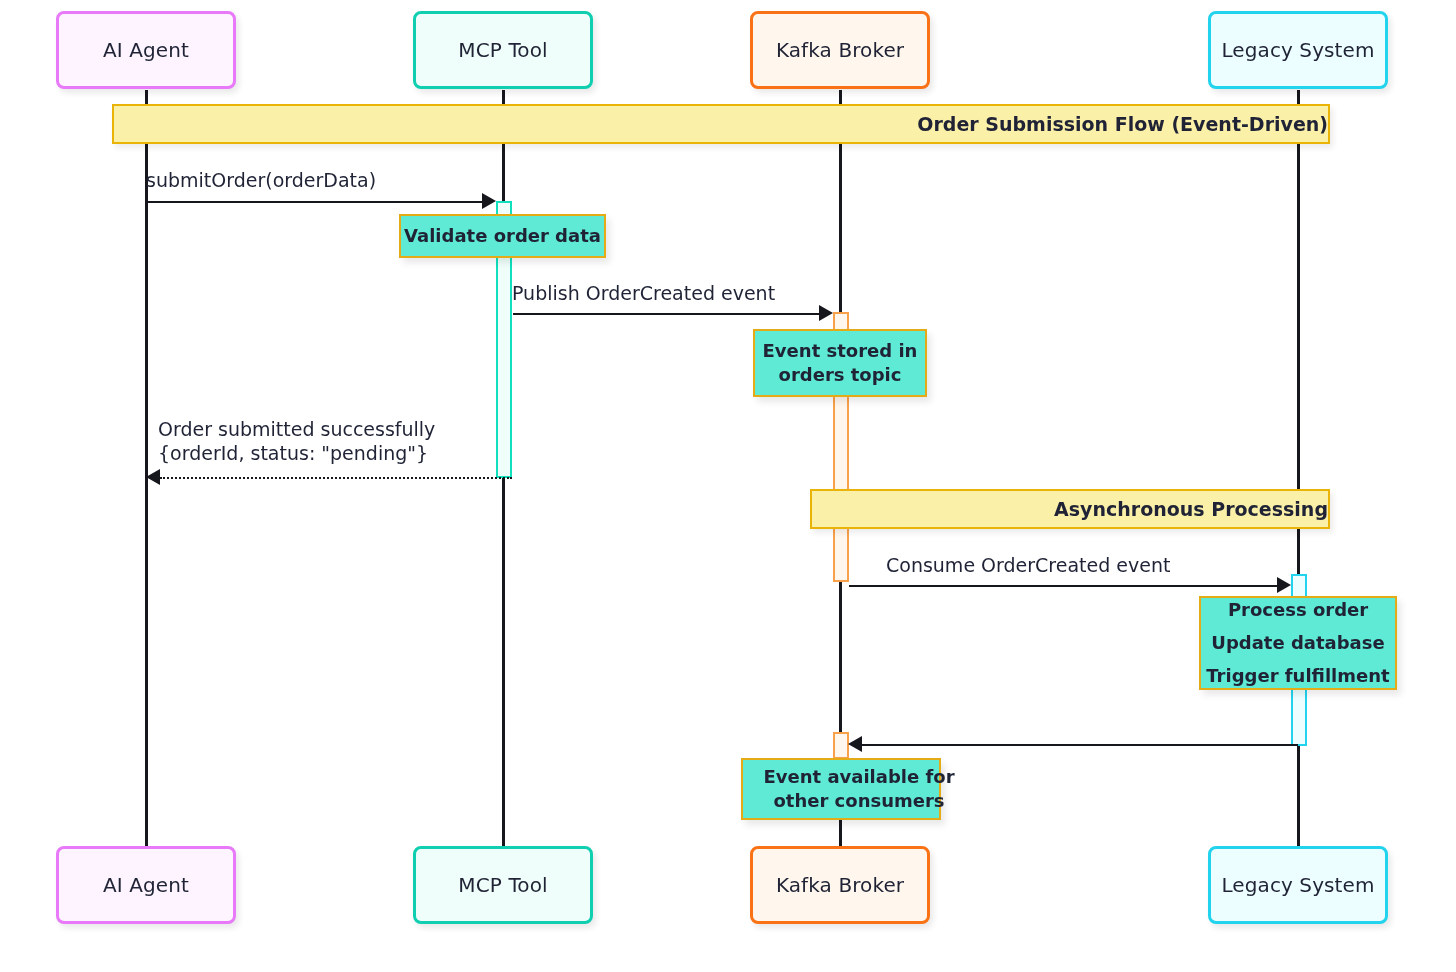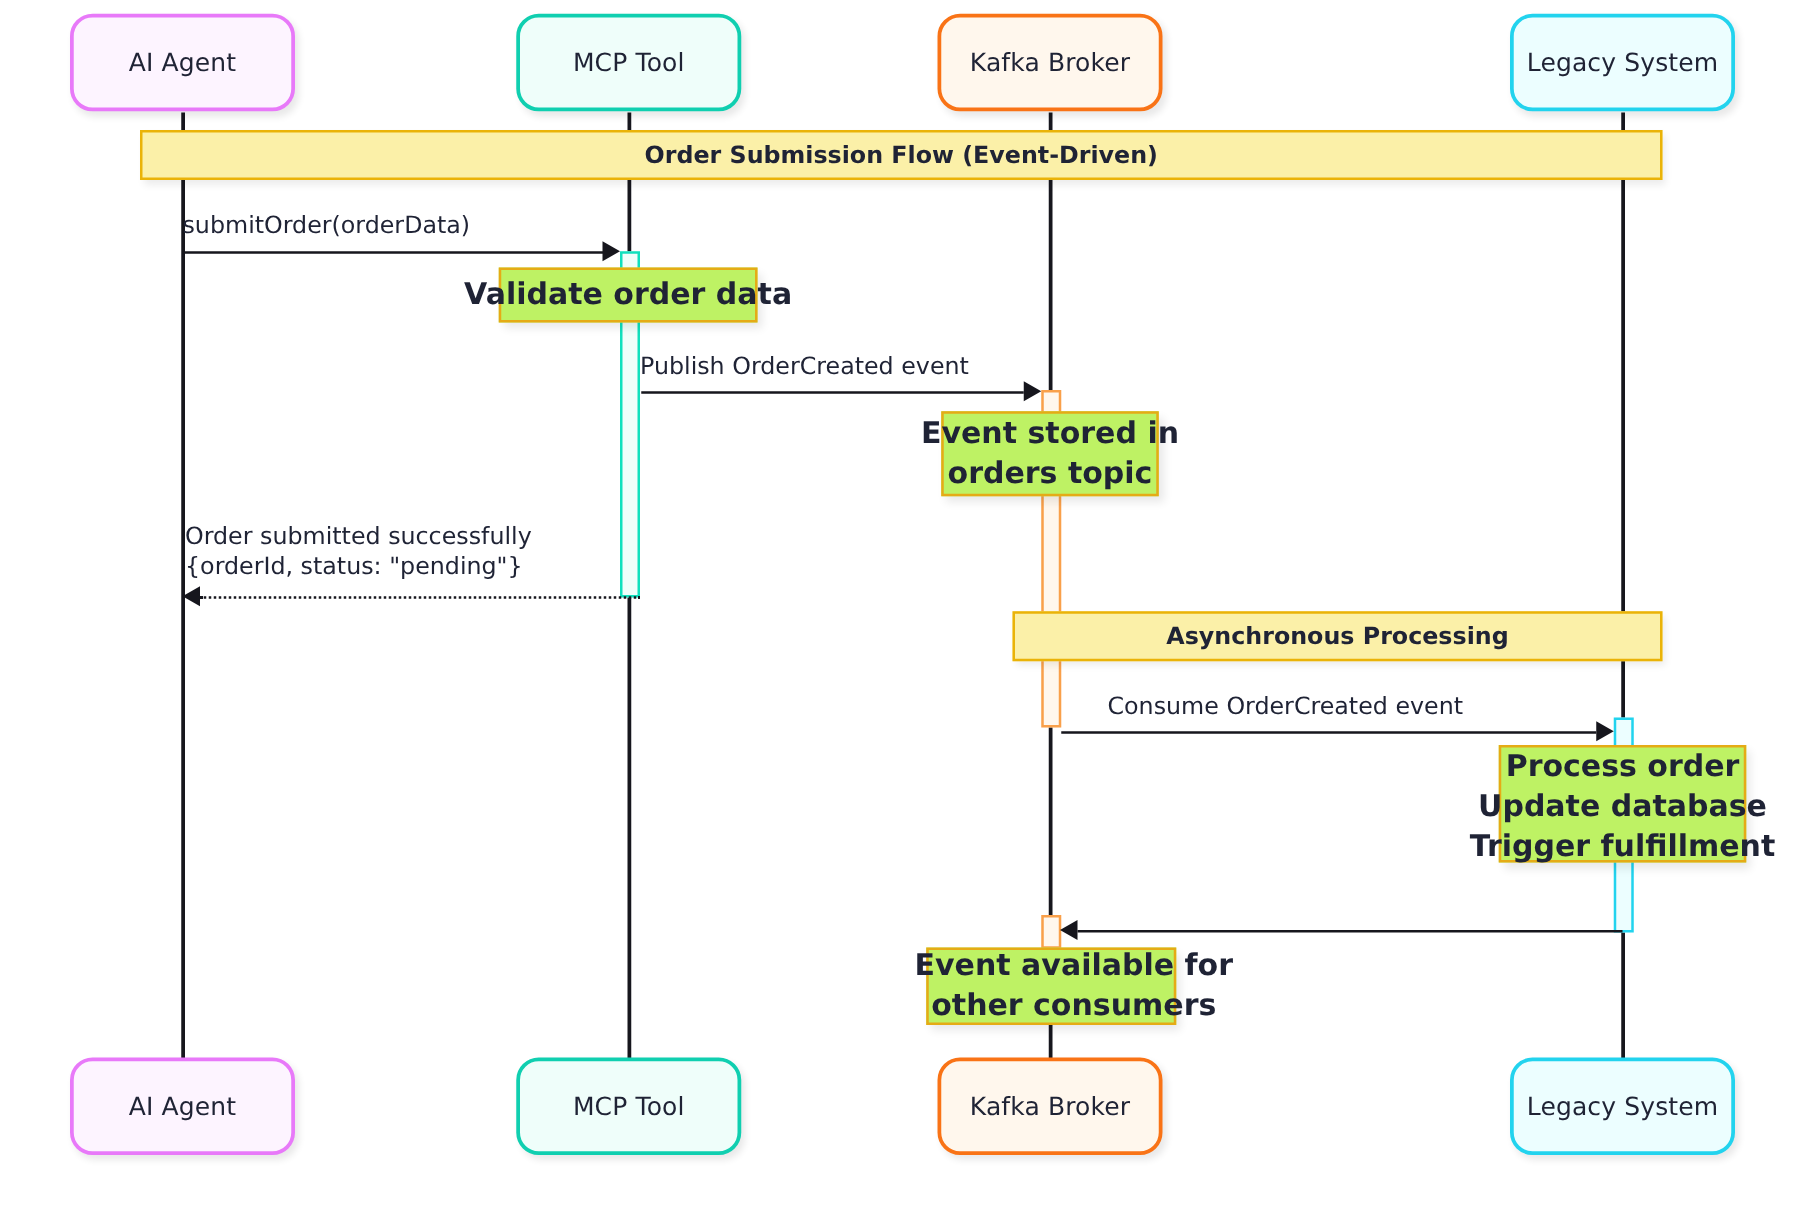--- a/index.html
+++ b/index.html
@@ -18,21 +18,21 @@
     background: #ffffff;
     overflow: hidden;
   }
 
   
   .actor {
     position: absolute;
     box-sizing: border-box;
     border-width: 3px;
     border-style: solid;
-    border-radius: 18px;
+    border-radius: 8px;
     display: flex;
     align-items: center;
     justify-content: center;
     font-size: 20px;
     color: #1f2335;
     letter-spacing: .1px;
     box-shadow: 3px 4px 6px rgba(0,0,0,0.09);
     z-index: 6;
   }
 
@@ -54,39 +54,39 @@
   }
 
   
   .banner {
     position: absolute;
     box-sizing: border-box;
     background: #fbf0a8;
     border: 2px solid #eab308;
     display: flex;
     align-items: center;
-    justify-content: center;
+    justify-content: flex-end;
     font-size: 19px;
     font-weight: bold;
     color: #1f2335;
     box-shadow: 3px 4px 6px rgba(0,0,0,0.08);
     z-index: 7;
   }
 
   
   .note {
     position: absolute;
     box-sizing: border-box;
-    background: #bef264;
+    background: #5eead4;
     border: 2px solid #e5ab16;
     display: flex;
     flex-direction: column;
     align-items: center;
     justify-content: center;
-    font-size: 24px;
+    font-size: 18px;
     font-weight: bold;
     color: #1f2335;
     line-height: 1.33;
     text-align: center;
     box-shadow: 4px 5px 7px rgba(0,0,0,0.09);
     z-index: 7;
   }
   .note .line { display: block; white-space: nowrap; }
 
   
@@ -170,21 +170,21 @@
     <span class="line">Publish OrderCreated event</span>
   </div>
   <div class="msg-line" style="left:513px; top:313px; width:306px;"></div>
   <div class="arrowhead right" style="left:819px; top:305px;"></div>
 
   <div class="note" style="left:753px; top:329px; width:174px; height:68px;">
     <span class="line">Event stored in</span>
     <span class="line">orders topic</span>
   </div>
 
-  <div class="msg-label" style="left:148px; top:417px; width:280px;">
+  <div class="msg-label" style="left:158px; top:417px; width:280px;">
     <span class="line">Order submitted successfully</span>
     <span class="line">{orderId, status: "pending"}</span>
   </div>
   <div class="msg-line dotted" style="left:160px; top:477px; width:352px;"></div>
   <div class="arrowhead left" style="left:146px; top:469px;"></div>
 
   <div class="banner" style="left:810px; top:489px; width:520px; height:40px;">
     <span>Asynchronous Processing</span>
   </div>
 

